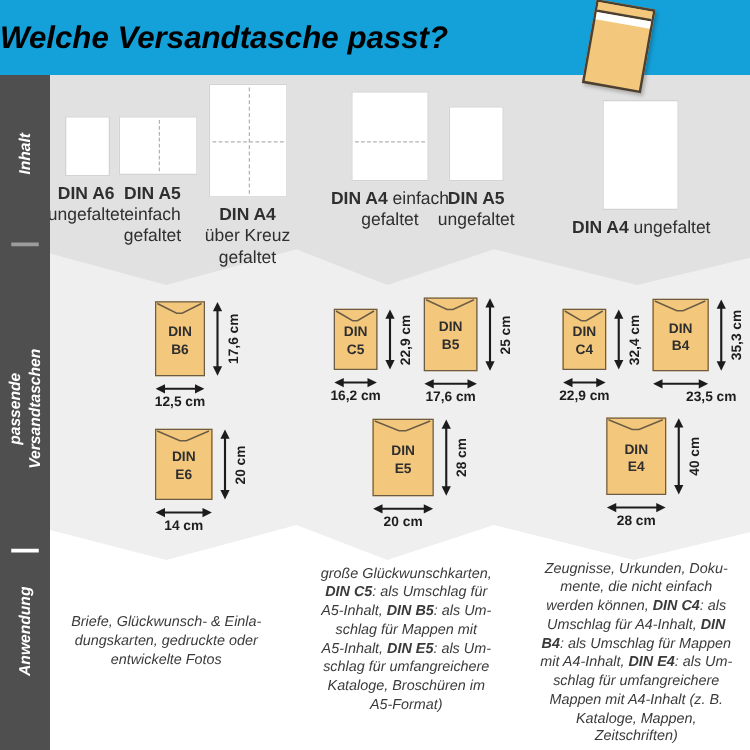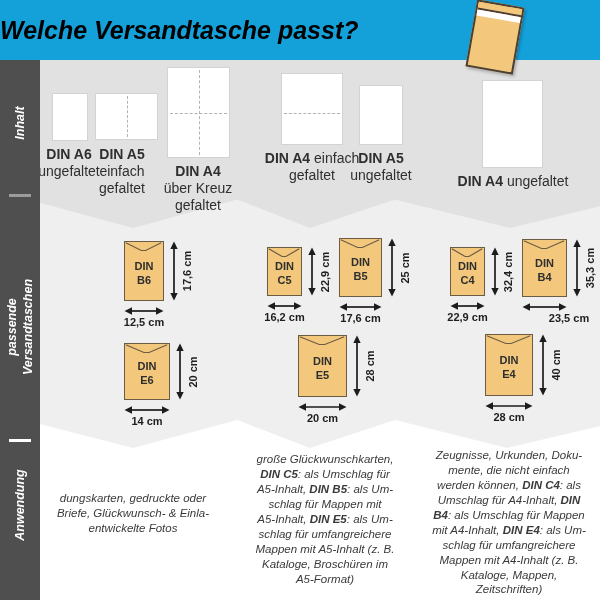--- a/index.html
+++ b/index.html
@@ -272,32 +272,31 @@
         <polygon points="6,61.5 2.3,54 9.7,54" fill="#1c1c1c"></polygon>
       </svg>
       <div class="dim dim-h" style="left: 556px; top: 365px;">40 cm</div>
       <svg width="48" height="12" class="arr" style="left: 485px; top: 400px;">
         <line x1="7" y1="6" x2="41" y2="6" stroke="#1c1c1c" stroke-width="1.7"></line>
         <polygon points="0.5,6 8,2.3 8,9.7" fill="#1c1c1c"></polygon>
         <polygon points="47.5,6 40,2.3 40,9.7" fill="#1c1c1c"></polygon>
       </svg>
       <div class="dim dim-w" style="left: 509px; top: 411px;">28 cm</div>
       <div class="app-col" style="left: 33px; top: 491px; width: 200px;">
+        <div class="rl"><span>Briefe, Glückwunsch- &amp; Einla-</span></div>
         <div class="rl"><span>dungskarten, gedruckte oder</span></div>
-        <div class="rl"><span>Briefe, Glückwunsch- &amp; Einla-</span></div>
         <div class="rl"><span>entwickelte Fotos</span></div>
       </div>
       <div class="app-col" style="left: 225px; top: 452px; width: 200px;">
         <div class="rl"><span>große Glückwunschkarten,</span></div>
         <div class="rl"><span class="b">DIN C5</span><span>: als Umschlag für</span></div>
         <div class="rl"><span>A5-Inhalt, </span><span class="b">DIN B5</span><span>: als Um-</span></div>
         <div class="rl"><span>schlag für Mappen mit</span></div>
         <div class="rl"><span>A5-Inhalt, </span><span class="b">DIN E5</span><span>: als Um-</span></div>
         <div class="rl"><span>schlag für umfangreichere</span></div>
-        <div class="rl"><span>Mappen mit A5-Inhalt (z. B.</span></div>
         <div class="rl"><span>Kataloge, Broschüren im</span></div>
         <div class="rl"><span>A5-Format)</span></div>
       </div>
       <div class="app-col" style="left: 409px; top: 448px; width: 200px;">
         <div class="rl"><span>Zeugnisse, Urkunden, Doku-</span></div>
         <div class="rl"><span>mente, die nicht einfach</span></div>
         <div class="rl"><span>werden können, </span><span class="b">DIN C4</span><span>: als</span></div>
         <div class="rl"><span>Umschlag für A4-Inhalt, </span><span class="b">DIN</span></div>
         <div class="rl"><span class="b">B4</span><span>: als Umschlag für Mappen</span></div>
         <div class="rl"><span>mit A4-Inhalt, </span><span class="b">DIN E4</span><span>: als Um-</span></div>

